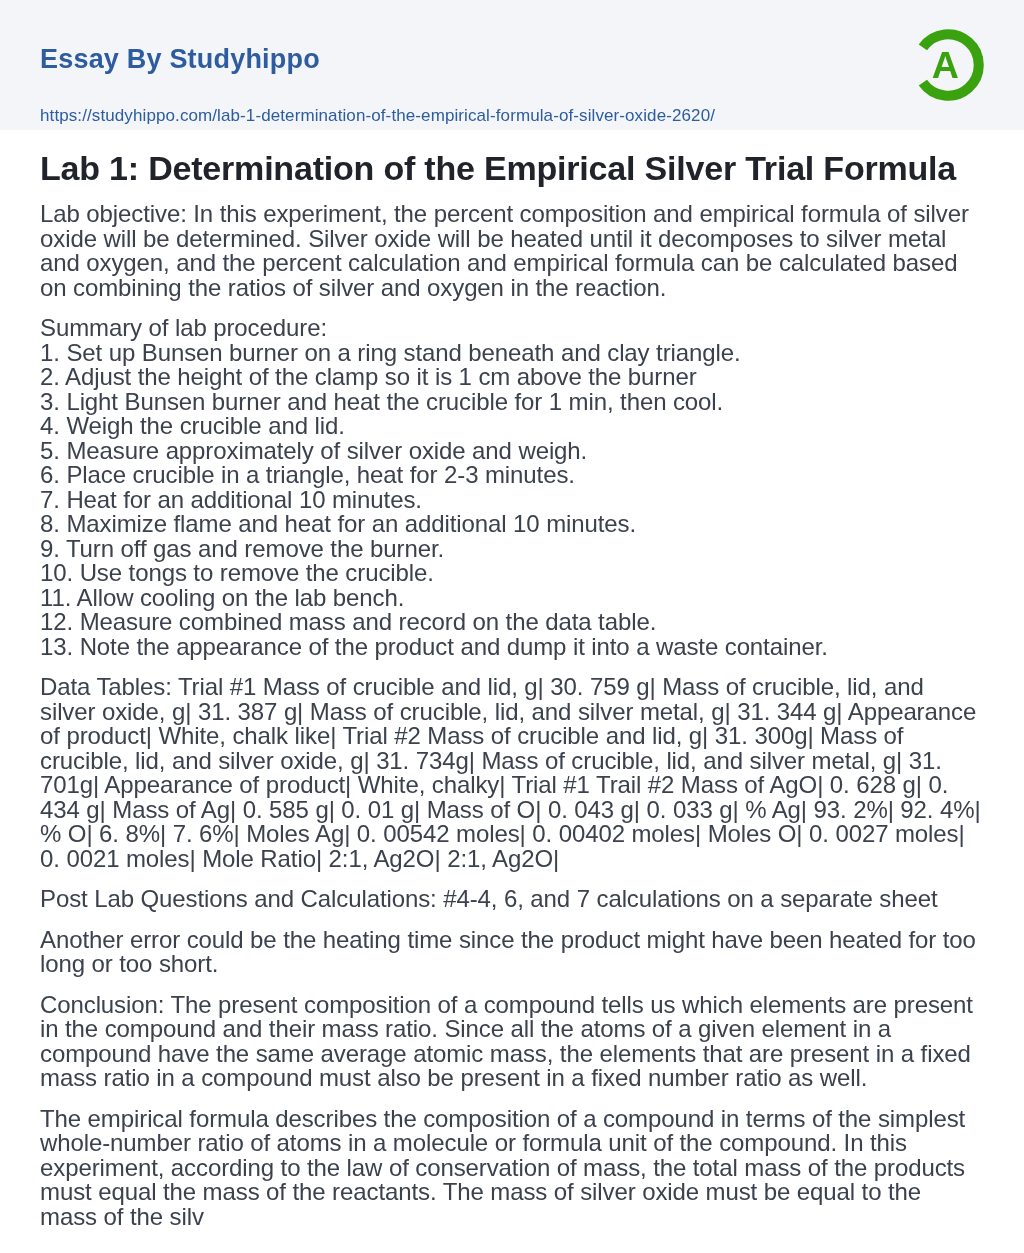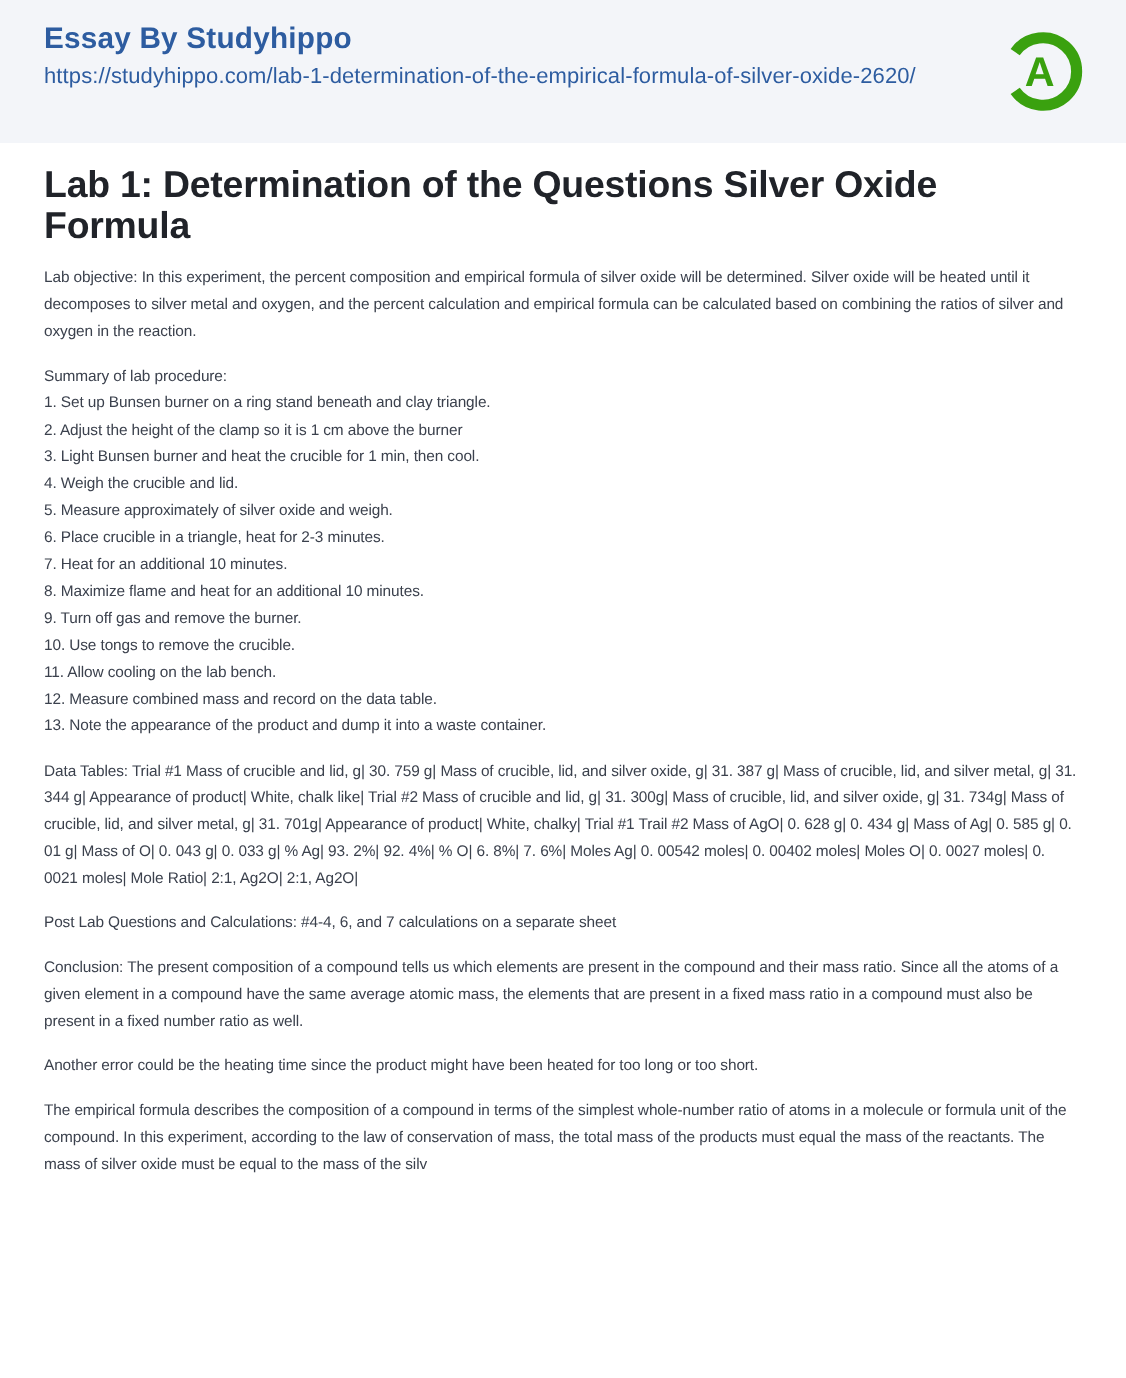--- a/index.html
+++ b/index.html
@@ -18,29 +18,29 @@
     font-family:"Liberation Sans", sans-serif;
     overflow:hidden;
   }
   .header{
     position:relative;
     width:100%;height:130px;
     background:var(--header-bg);
     padding:0 40px;
   }
   .site-title{
-    padding-top:20px;
+    padding-top:44px;
     font-size:27px;
     font-weight:700;
     letter-spacing:.2px;
     color:var(--link-blue);
   }
   .site-url{
-    margin-top:7px;
-    font-size:20px;
+    margin-top:31px;
+    font-size:17px;
     letter-spacing:.1px;
     color:var(--link-blue);
     cursor:pointer;
   }
   .logo{
     position:absolute;
     top:21px;right:32px;
     width:88px;height:88px;
   }
   main{
@@ -50,21 +50,21 @@
     margin:0 0 15px 0;
     max-width:960px;
     font-size:34px;
     line-height:37px;
     font-weight:700;
     letter-spacing:-.2px;
     color:var(--title-color);
   }
   .para{
     max-width:955px;
-    font-size:14px;
+    font-size:24px;
     line-height:24.5px;
     letter-spacing:-.1px;
     color:var(--body-color);
     margin:0 0 16px 0;
     white-space:pre-line;
   }
 </style>
 </head>
 <body>
 
@@ -73,21 +73,21 @@
   <header class="header">
     <div class="site-title">Essay By Studyhippo</div>
     <div class="site-url">https://studyhippo.com/lab-1-determination-of-the-empirical-formula-of-silver-oxide-2620/</div>
     <svg class="logo" viewBox="0 0 96 96" aria-hidden="true">
       <path d="M 20.6 67.2 A 33.5 33.5 0 1 0 20.6 28.8" fill="none" stroke="var(--logo-green)" stroke-width="11" stroke-linecap="butt"></path>
       <text x="45" y="62" text-anchor="middle" font-family="Liberation Sans, sans-serif" font-size="41" font-weight="700" fill="var(--logo-green)">A</text>
     </svg>
   </header>
 
   <main>
-    <h1>Lab 1: Determination of the Questions Silver Oxide Formula</h1>
+    <h1>Lab 1: Determination of the Empirical Silver Trial Formula</h1>
 
     <div class="para">Lab objective: In this experiment, the percent composition and empirical formula of silver oxide will be determined. Silver oxide will be heated until it decomposes to silver metal and oxygen, and the percent calculation and empirical formula can be calculated based on combining the ratios of silver and oxygen in the reaction.</div>
 
     <div class="para">Summary of lab procedure:
 1. Set up Bunsen burner on a ring stand beneath and clay triangle.
 2. Adjust the height of the clamp so it is 1 cm above the burner
 3. Light Bunsen burner and heat the crucible for 1 min, then cool.
 4. Weigh the crucible and lid.
 5. Measure approximately of silver oxide and weigh.
 6. Place crucible in a triangle, heat for 2-3 minutes.
@@ -98,20 +98,20 @@
 11. Allow cooling on the lab bench.
 12. Measure combined mass and record on the data table.
 13. Note the appearance of the product and dump it into a waste container.</div>
 
     <div class="para">Data Tables: Trial #1 Mass of crucible and lid, g| 30. 759 g| Mass of crucible, lid, and silver oxide, g| 31. 387 g| Mass of crucible, lid, and silver metal, g| 31. 344 g| Appearance of product| White, chalk like| Trial #2 Mass of crucible and lid, g| 31. 300g| Mass of crucible, lid, and silver oxide, g| 31. 734g| Mass of crucible, lid, and silver metal, g| 31. 701g| Appearance of product| White, chalky| Trial #1 Trail #2 Mass of AgO| 0. 628 g| 0. 434 g| Mass of Ag| 0. 585 g| 0. 01 g| Mass of O| 0. 043 g| 0. 033 g| % Ag| 93. 2%| 92. 4%| % O| 6. 8%| 7. 6%| Moles Ag| 0. 00542 moles| 0. 00402 moles| Moles O| 0. 0027 moles| 0. 0021 moles| Mole Ratio| 2:1, Ag2O| 2:1, Ag2O|</div>
 
     <div class="para">Post Lab Questions and Calculations: #4-4, 6, and 7 calculations on a separate sheet</div>
 
 
 
+    <div class="para">Another error could be the heating time since the product might have been heated for too long or too short.</div>
+
     <div class="para">Conclusion: The present composition of a compound tells us which elements are present in the compound and their mass ratio. Since all the atoms of a given element in a compound have the same average atomic mass, the elements that are present in a fixed mass ratio in a compound must also be present in a fixed number ratio as well.</div>
-
-    <div class="para">Another error could be the heating time since the product might have been heated for too long or too short.</div>
 
     <div class="para">The empirical formula describes the composition of a compound in terms of the simplest whole-number ratio of atoms in a molecule or formula unit of the compound. In this experiment, according to the law of conservation of mass, the total mass of the products must equal the mass of the reactants. The mass of silver oxide must be equal to the mass of the silv</div>
   </main>
 
 </div>
 
 </body></html>

